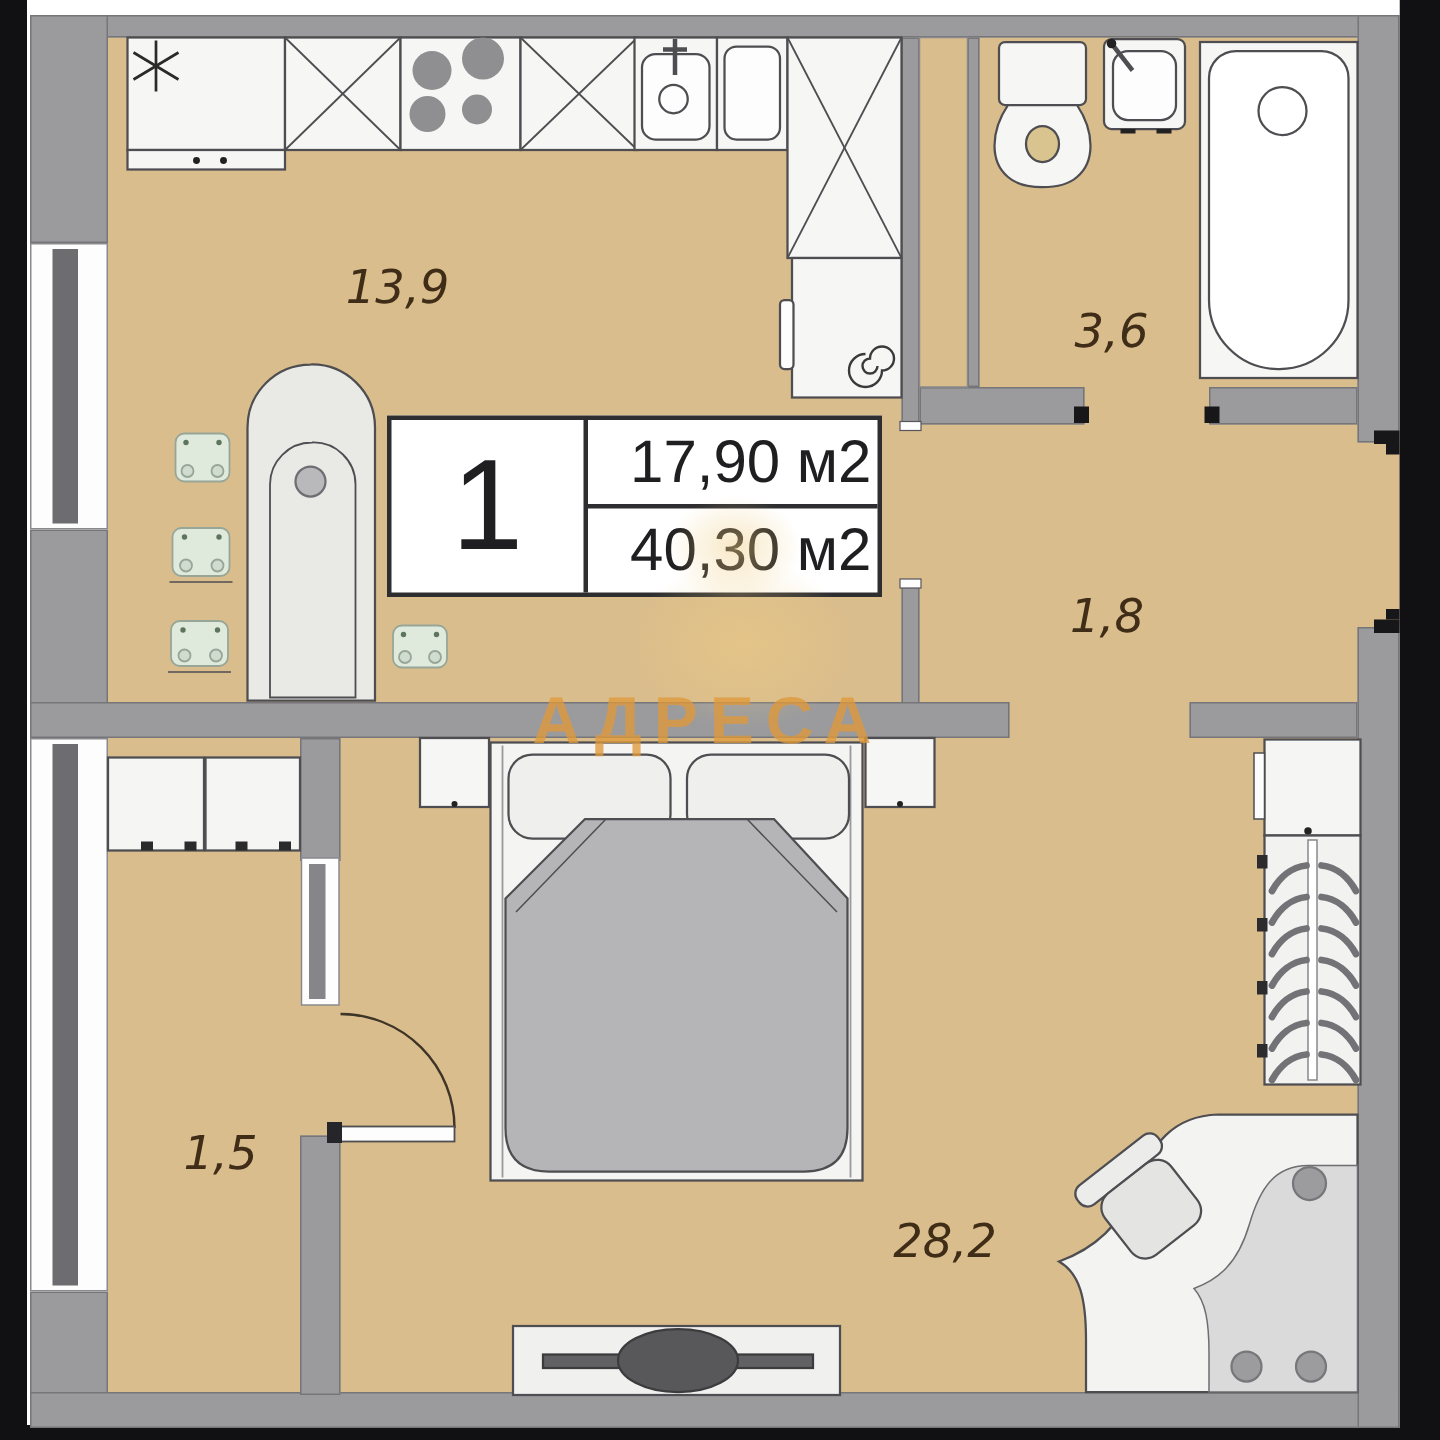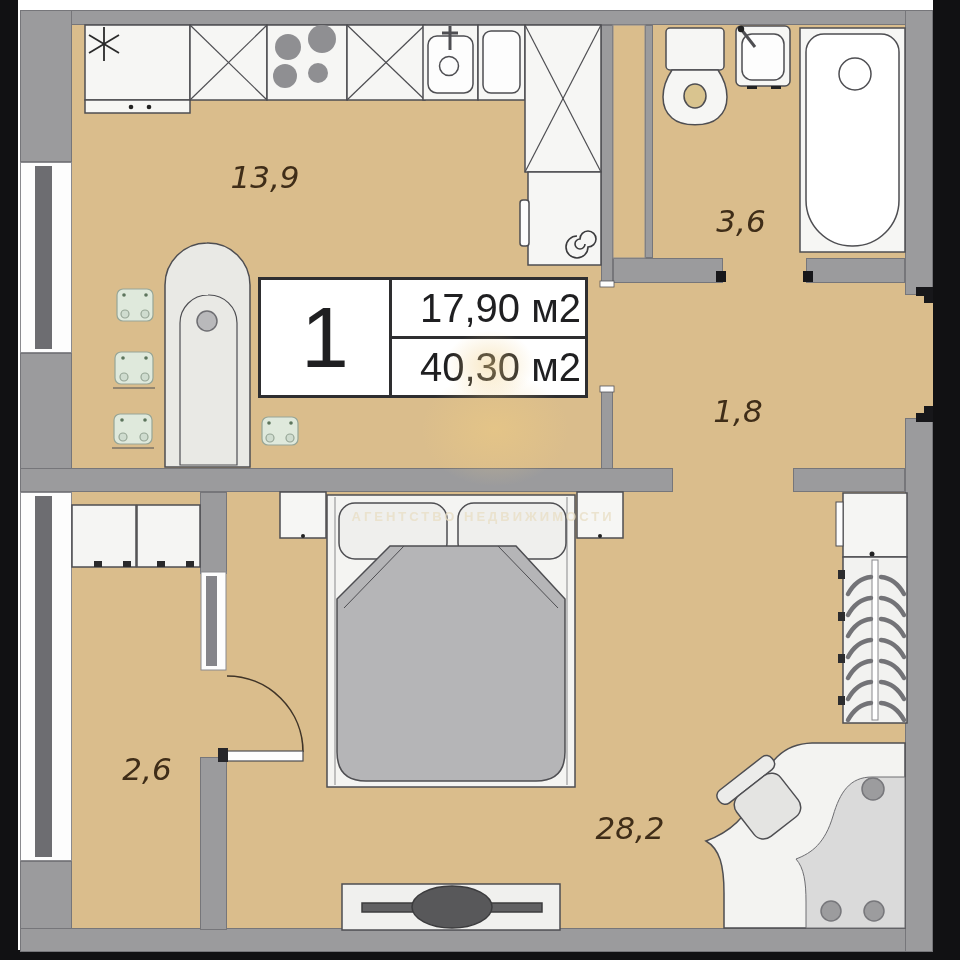--- a/index.html
+++ b/index.html
@@ -266,31 +266,31 @@
         <rect x="716" y="271" width="10" height="11"></rect>
           <rect x="803" y="271" width="10" height="11"></rect>
       </g>
       <g fill="#fdfdfd" stroke="#55555a" stroke-width="0.8">
         <rect x="600" y="281" width="14" height="6"></rect>
           <rect x="600" y="386" width="14" height="6"></rect>
       </g>
     </g>
   </svg>
 
-  <div class="room-label" style="left:265px;top:177px;">13,9</div>
+  <div class="room-label" style="left:265px;top:192px;">13,9</div>
   <div class="room-label" style="left:741px;top:177px;margin-top:44px;">3,6</div>
   <div class="room-label" style="left:738px;top:411px;">1,8</div>
-  <div class="room-label" style="left:147px;top:769px;">2,6</div>
+  <div class="room-label" style="left:147px;top:769px;">1,5</div>
   <div class="room-label" style="left:630px;top:828px;">28,2</div>
 
   <div class="abs infobox" style="left:258px;top:277px;width:330px;height:121px;">
     <div class="cell-num">1</div>
     <div class="col">
       <div>17,90 м2</div>
       <div>40,30 м2</div>
     </div>
   </div>
 
   <div class="wm-glow" style="left:420px;top:372px;width:150px;height:115px;"></div>
   <div class="wm-glow" style="left:445px;top:330px;width:90px;height:70px;"></div>
-  <div class="wm-sub" style="left:483px;top:516px;">АГЕНТСТВО НЕДВИЖИМОСТИ</div>
+  <div class="wm-title" style="left:472px;top:481px;">АДРЕСА</div>
 
 </div>
 
 </body></html>

